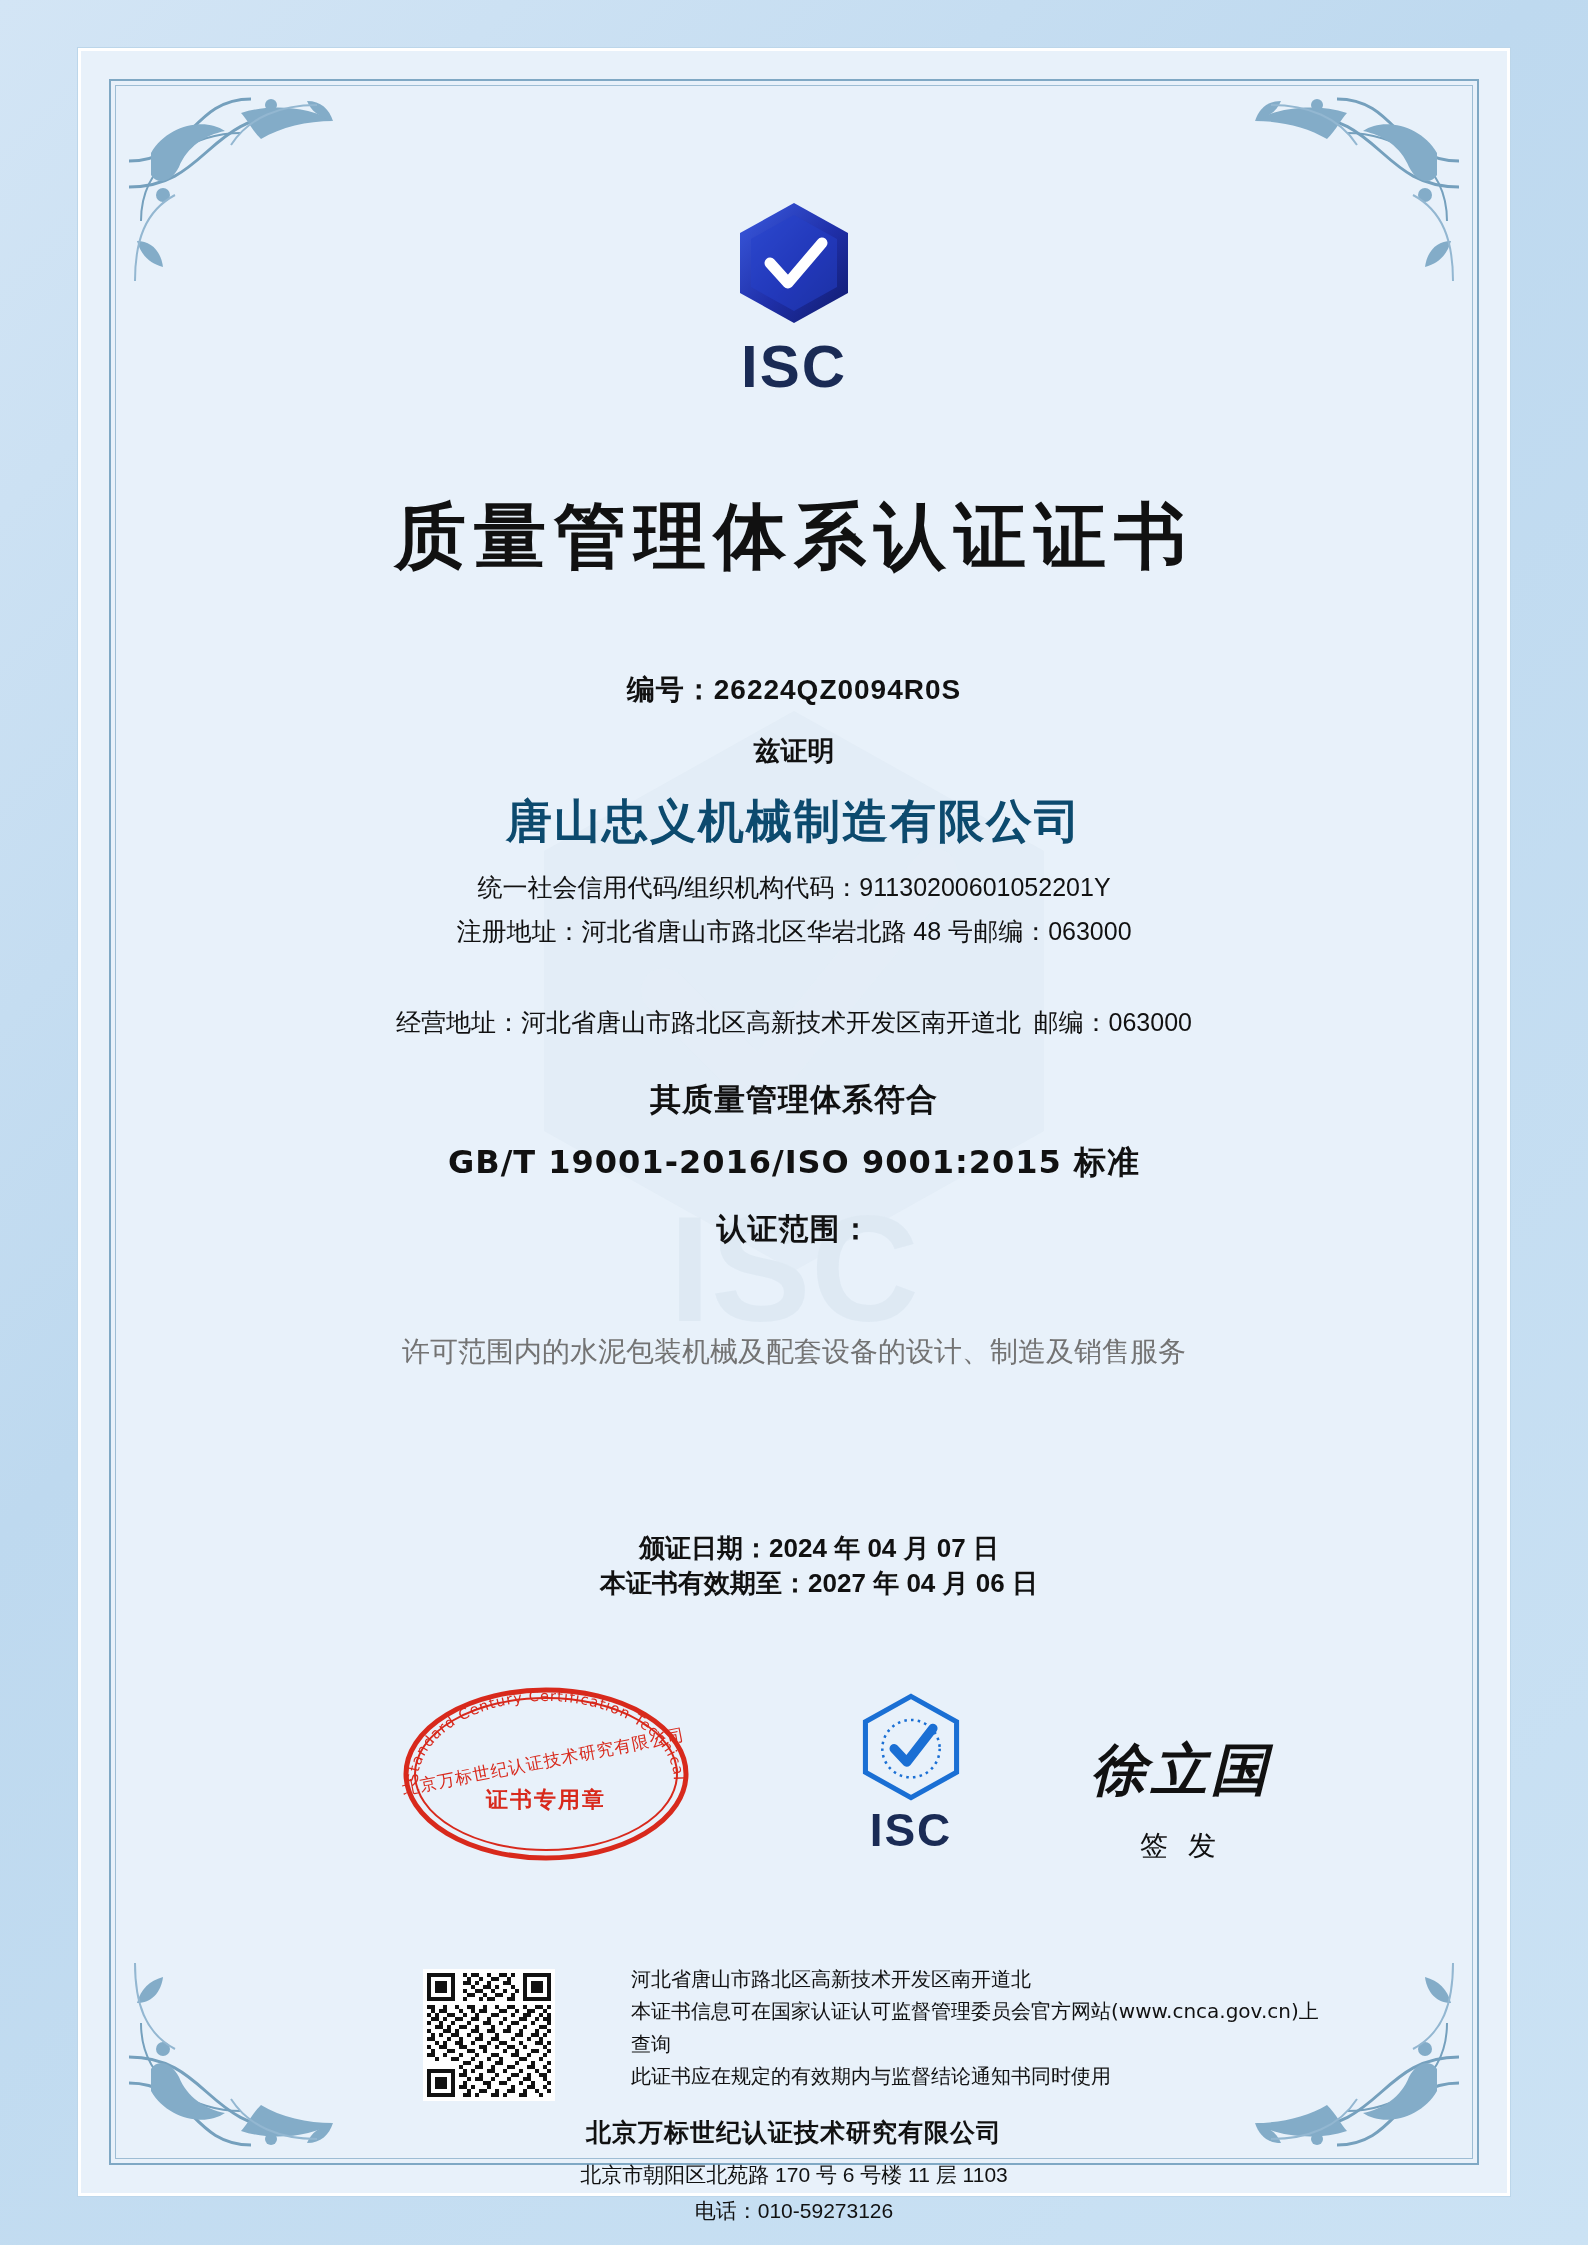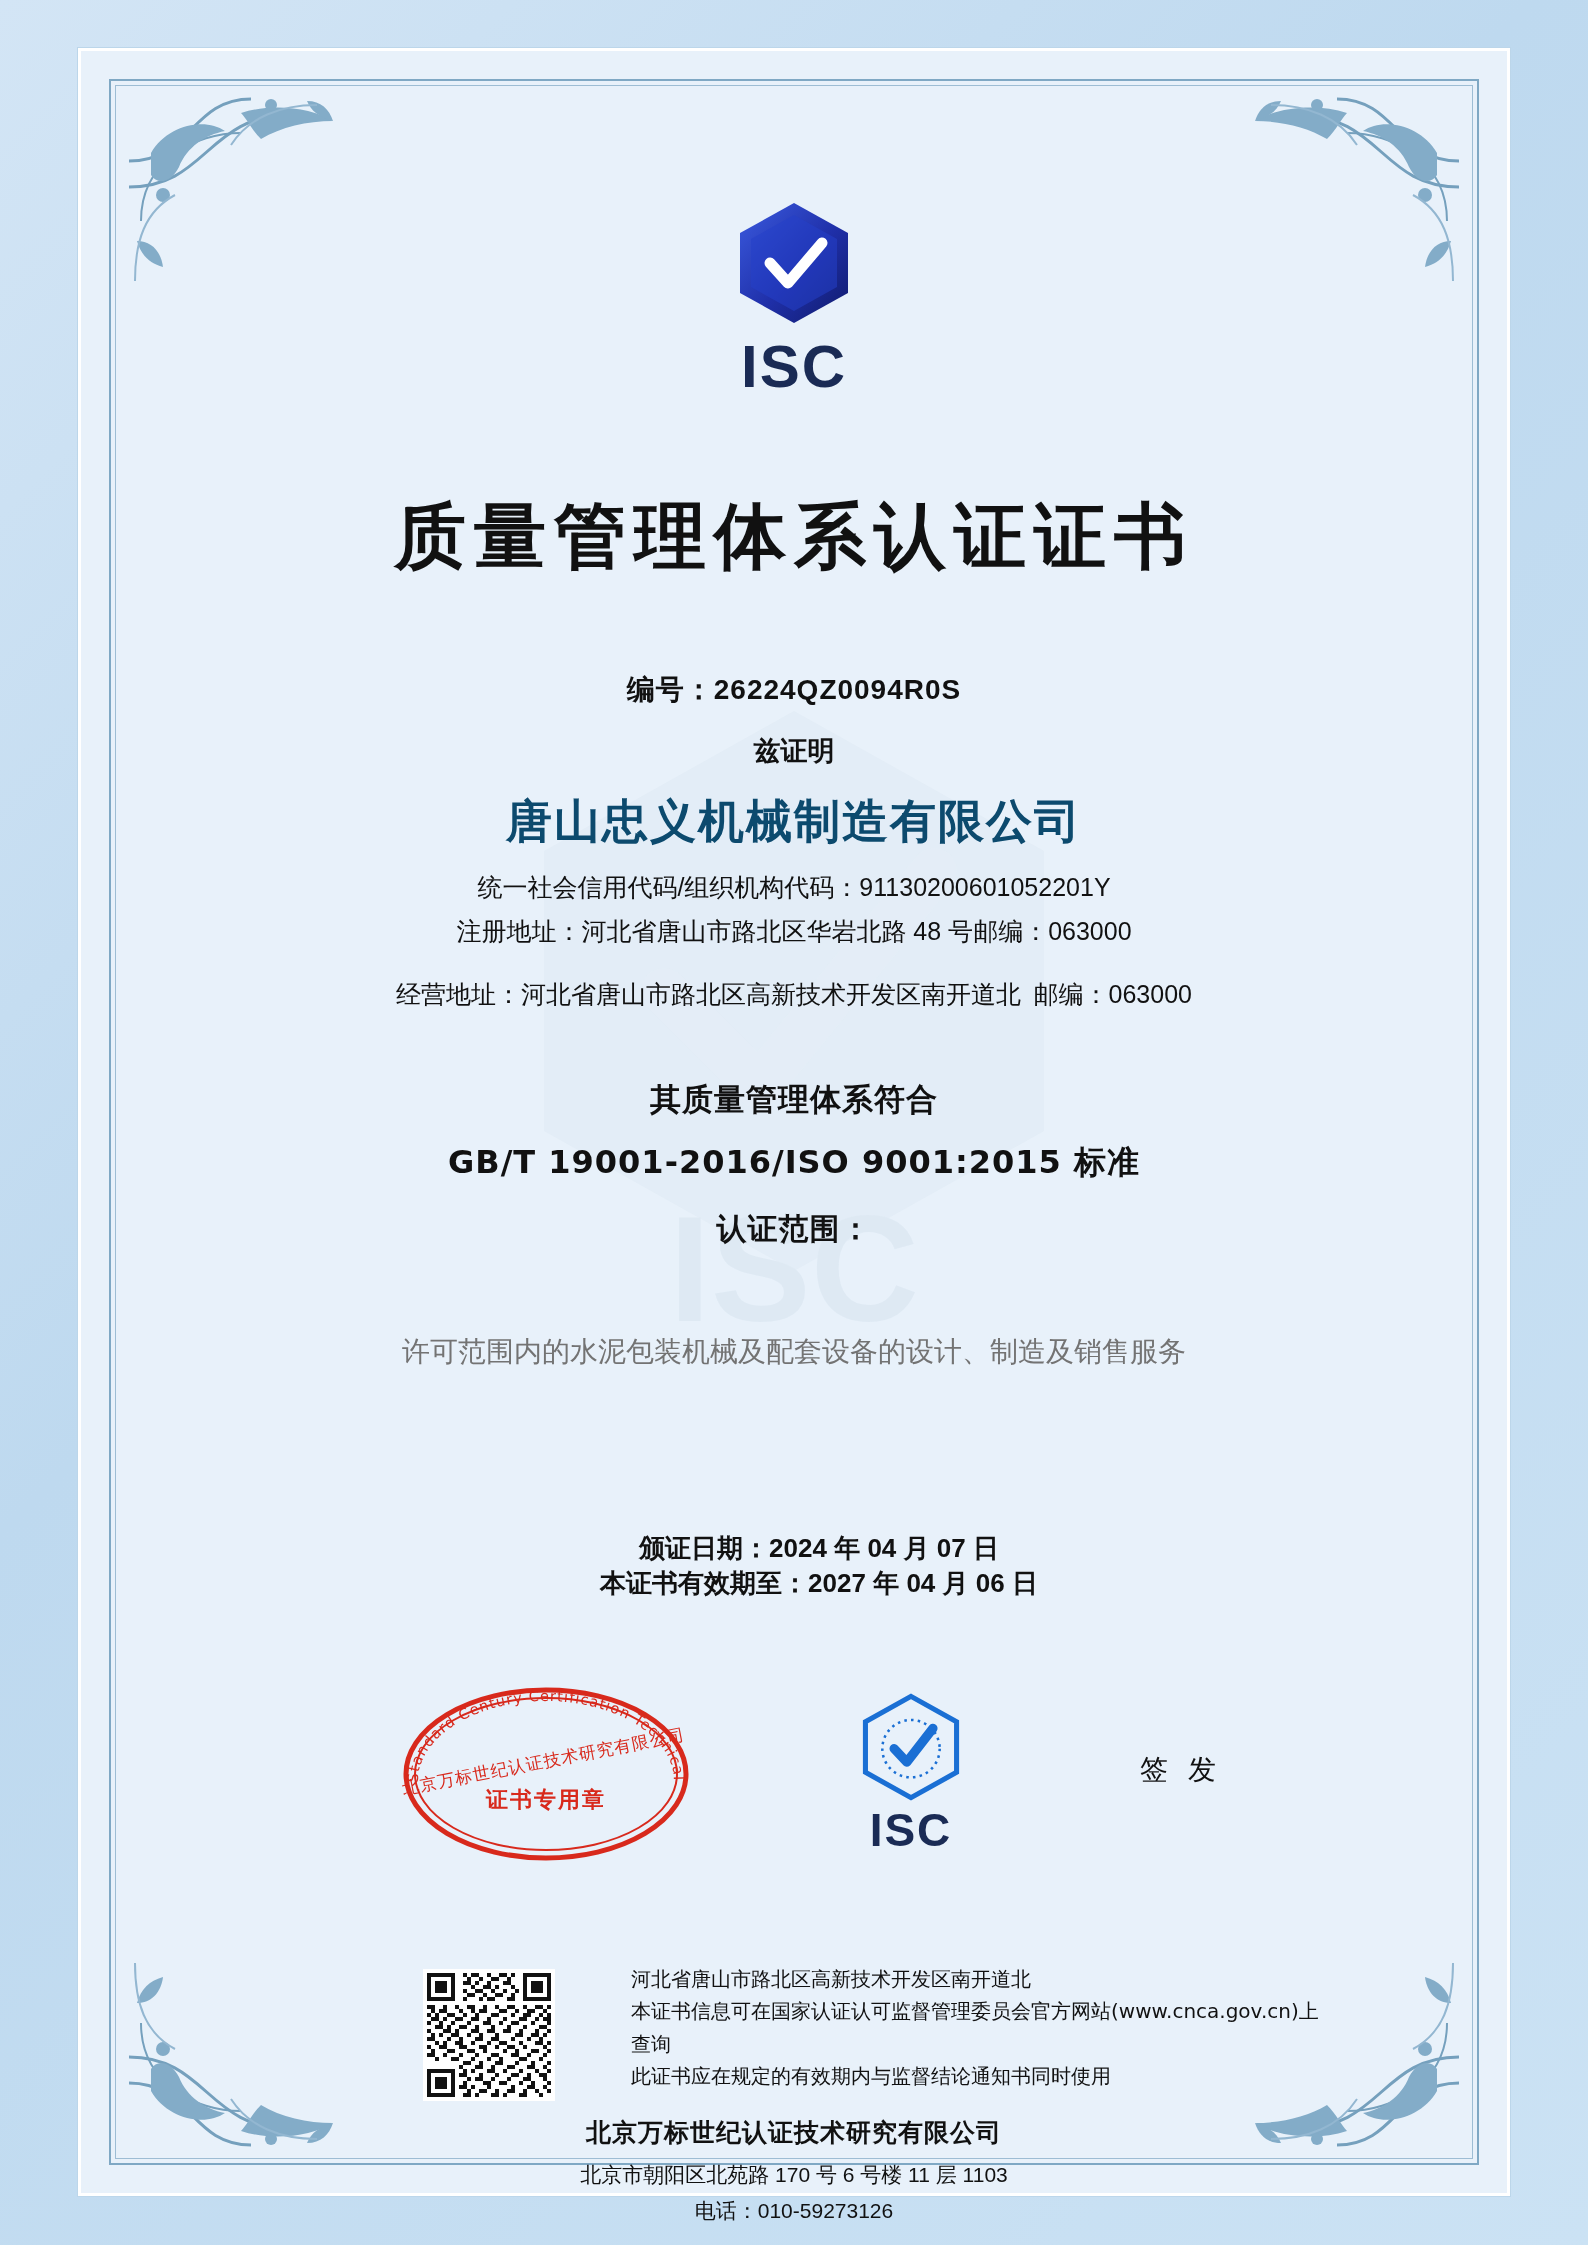--- a/index.html
+++ b/index.html
@@ -90,21 +90,21 @@
     position:absolute; left:0; right:0; top: 760px;
     font-size: 25px; color:#111;
   }
   .addr-row {
     position:absolute; left: 255px; right: 255px;
     font-size: 25px; color:#111;
     display:flex; justify-content: space-between; align-items:flex-start;
     text-align:left;
   }
   .addr-row.r1 { top: 804px; justify-content: center; }
-  .addr-row.r2 { top: 867px; text-align: right; }
+  .addr-row.r2 { top: 895px; text-align: right; }
   .addr-row .zip { white-space: nowrap; }
 
   .conform {
     position:absolute; left:0; right:0; top: 968px;
     font-size: 31px; font-weight: 800; color:#111; letter-spacing: 1px;
   }
   .standard {
     position:absolute; left:0; right:0; top: 1030px;
     font-size: 32px; font-weight: 700; color:#111; letter-spacing: 1px;
     font-family: "DejaVu Sans", sans-serif;
@@ -347,20 +347,21 @@
           <svg viewBox="0 0 128 132">
             <path d="M64 4 L118 34 L118 94 L64 124 L10 94 L10 34 Z" fill="none" stroke="#1a6fd4" stroke-width="6"></path>
             <circle cx="64" cy="66" r="34" fill="none" stroke="#1a6fd4" stroke-width="3" stroke-dasharray="3 5"></circle>
             <path d="M44 66 L59 82 L90 42" fill="none" stroke="#1a6fd4" stroke-width="11" stroke-linecap="round" stroke-linejoin="round"></path>
           </svg>
         </div>
         <div class="logo-text">ISC</div>
       </div>
 
       <div class="signature">
+        <div class="sig-name">徐立国</div>
         <div class="sig-label">签 发</div>
       </div>
 
       <div class="qr">
         <svg class="qrgrid" viewBox="0 0 33 33" shape-rendering="crispEdges">
           <rect width="33" height="33" fill="#ffffff"></rect>
           <g fill="#111111">
             <rect x="1" y="1" width="7" height="7"></rect>
               <rect x="2" y="2" width="5" height="5" fill="#fff"></rect>
               <rect x="3" y="3" width="3" height="3"></rect>

